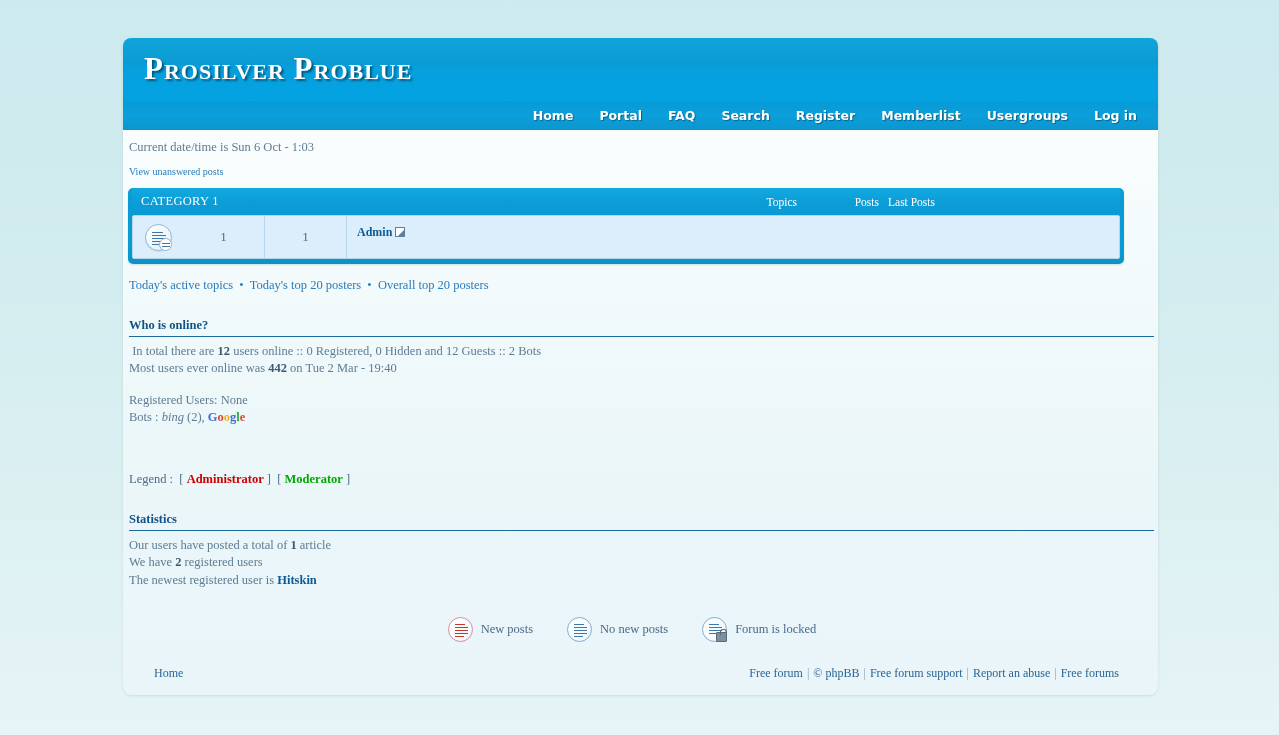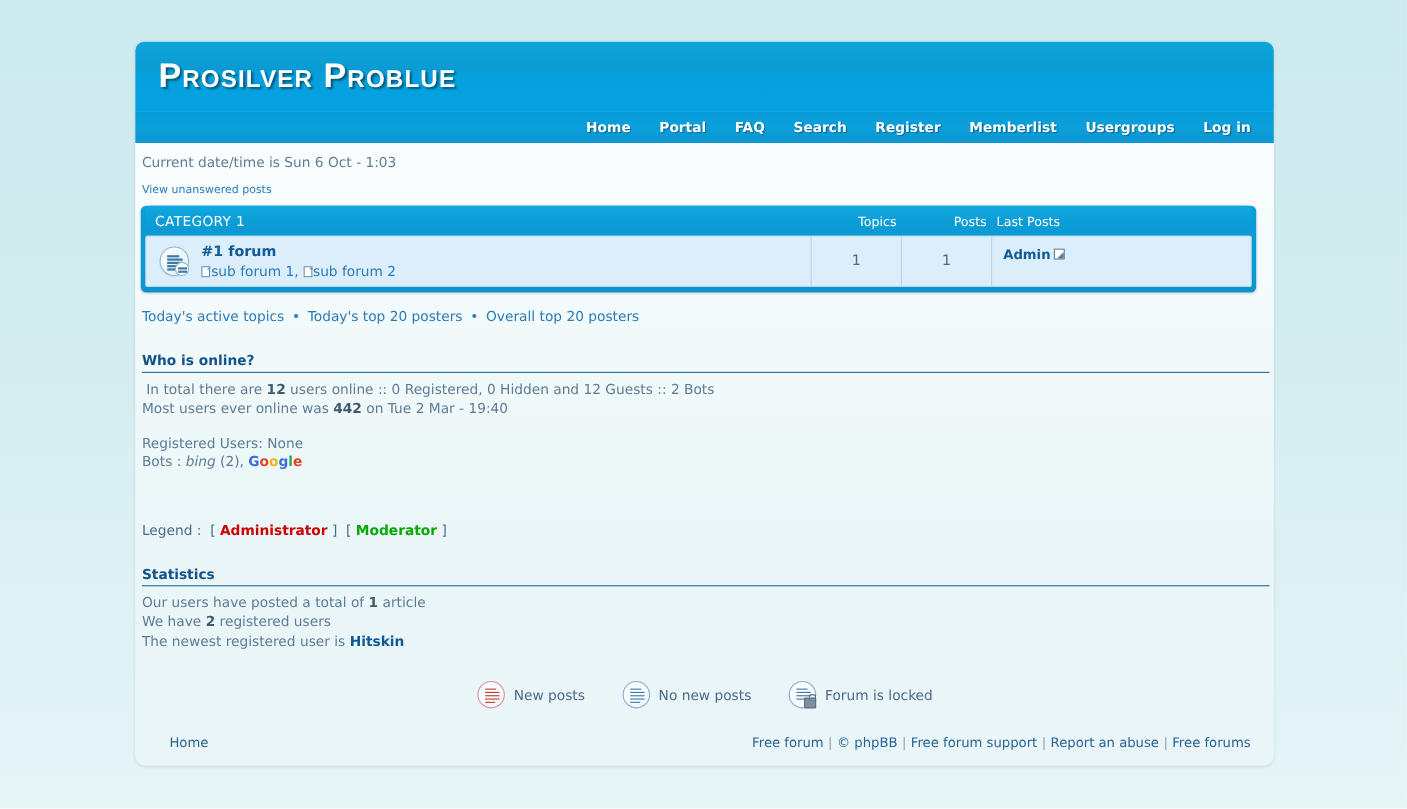--- a/index.html
+++ b/index.html
@@ -31,21 +31,21 @@
   .site-header {
     height: 63px;
     background: linear-gradient(to bottom, #0fa5da 0%, #0b9ad3 42%, #069fdd 43%, #04a2e2 100%);
     border-radius: 8px 8px 0 0;
     position: relative;
     overflow: hidden;
   }
   .site-title {
     position: absolute;
     left: 21px; top: 13px;
-    font-family: Liberation Sans, sans-serif;
+    font-family: Liberation Serif, serif;
     font-variant: small-caps;
     font-weight: bold;
     font-size: 31px;
     letter-spacing: 1px;
     color: #ffffff;
     text-shadow: 2px 2px 2px rgba(0,0,0,0.45);
     white-space: nowrap;
   }
 
   
@@ -63,21 +63,22 @@
     font-size: 12.5px;
     text-decoration: none;
     margin-left: 26px;
     text-shadow: 1px 1px 1px rgba(0,0,0,0.35);
     white-space: nowrap;
   }
   .navbar a:first-child { margin-left: 0; }
 
   
   .content {
-    padding: 0 2px 0 3px;
+    padding: 0 20px 0 3px;
+    font-family: Liberation Serif, serif;
   }
 
   .datetime-line {
     padding: 10px 0 0 1px;
     margin-left: 2px;
     font-size: 12.5px;
     color: #5e7c94;
   }
   .unanswered-line {
     padding: 9px 0 0 1px;
@@ -305,21 +306,20 @@
                 <span class="ln" style="top: 10px; width: 14px;"></span>
                 <span class="ln" style="top: 13px; width: 14px;"></span>
                 <span class="ln" style="top: 16px; width: 14px;"></span>
                 <span class="ln" style="top: 19px; width: 10px;"></span>
                 <div style="position: absolute; right: -1px; bottom: -1px; width: 13px; height: 13px; border-radius: 50%; background: rgb(255, 255, 255); border: 1px solid rgb(143, 182, 212);">
                   <span style="position: absolute; left: 2px; top: 4px; width: 8px; height: 1.5px; background: rgb(61, 120, 168);"></span>
                   <span style="position: absolute; left: 2px; top: 7px; width: 8px; height: 1.5px; background: rgb(61, 120, 168);"></span>
                 </div>
               </div>
             </div>
-            <div class="f-main"><a href="#" class="f-name">#1 forum</a><div class="f-subs"><span class="sub-page-icon"></span><a href="#">sub forum 1</a>, <span class="sub-page-icon"></span><a href="#">sub forum 2</a></div></div>
             <div class="f-topics">1</div>
             <div class="f-posts">1</div>
             <div class="f-last">
               <div><a href="#" class="lp-user">Admin</a><span class="jump-icon"></span></div>
             </div>
           </div>
         </div>
     </div>
 
     <div class="quicklinks" id="quicklinks"><a href="#">Today's active topics</a><span class="qsep"> • </span><a href="#">Today's top 20 posters</a><span class="qsep"> • </span><a href="#">Overall top 20 posters</a></div>

